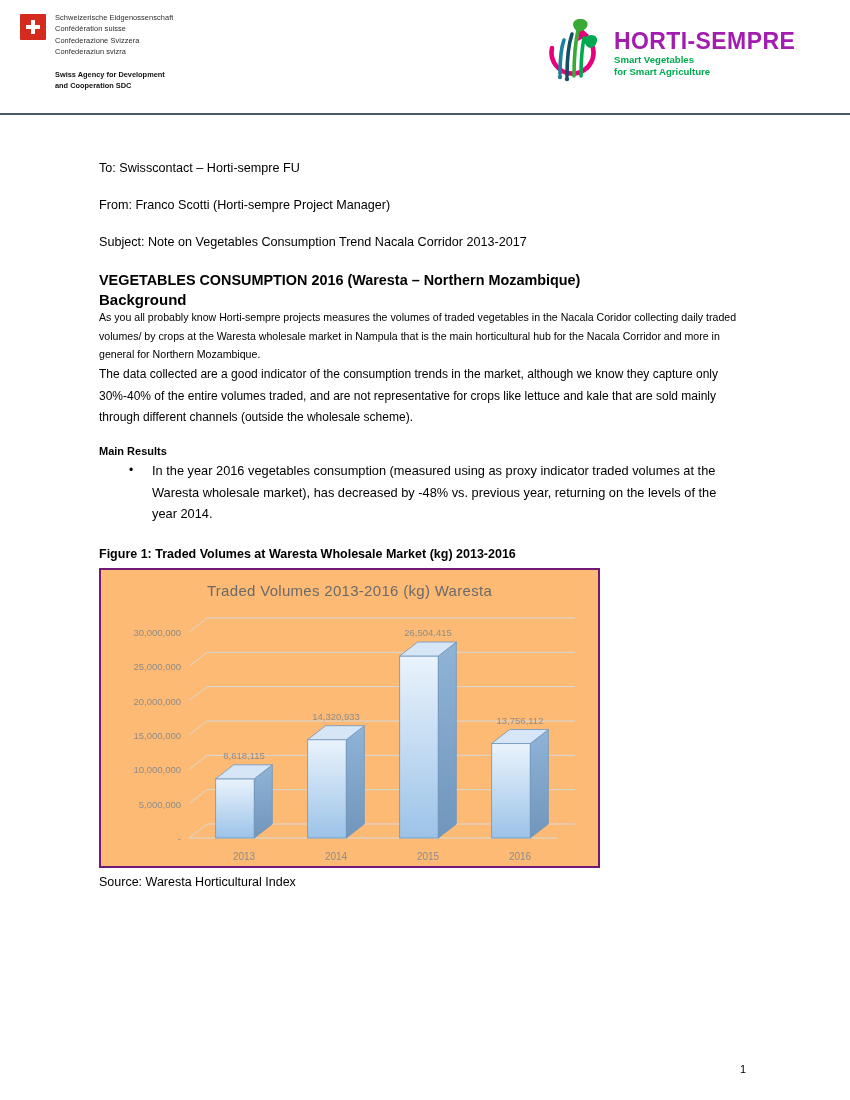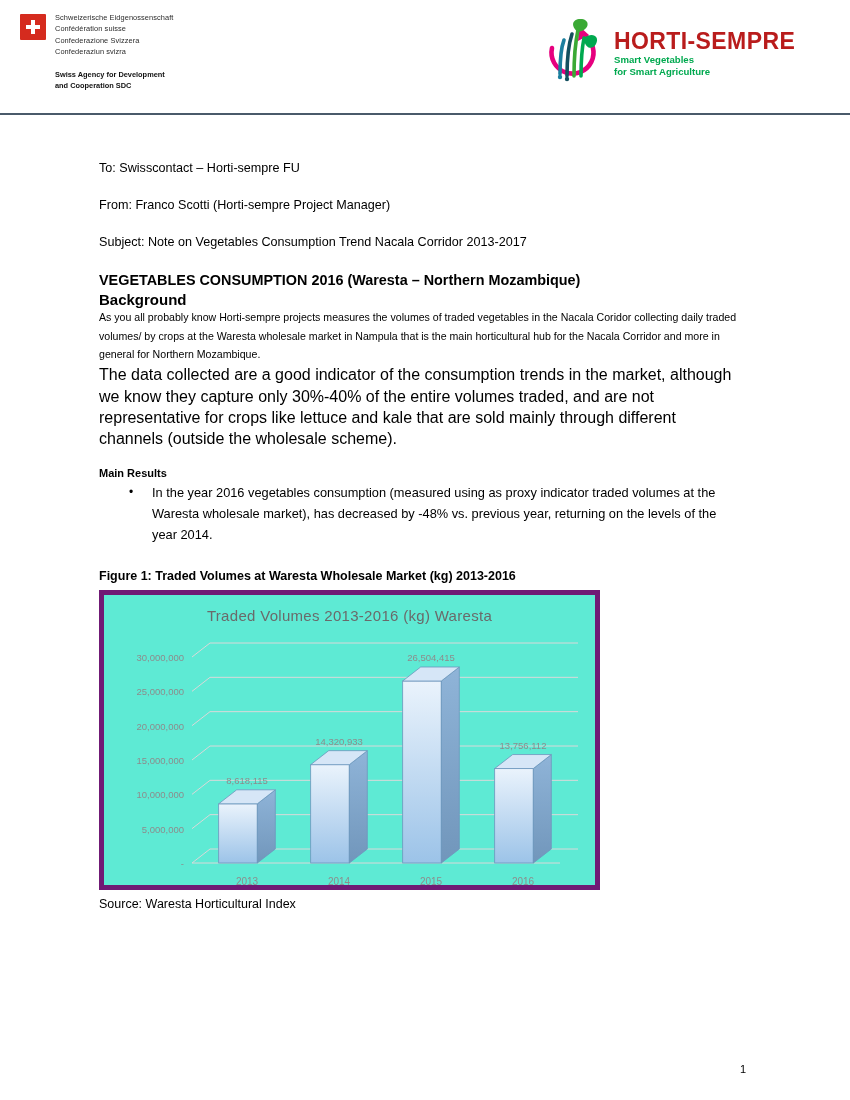--- a/index.html
+++ b/index.html
@@ -90,21 +90,21 @@
     position: relative;
     flex: 0 0 auto;
   }
   .horti-wordmark {
     margin-left: 6px;
   }
   .horti-name {
     font-size: 23px;
     font-weight: bold;
     letter-spacing: .4px;
-    color: #b91c1c;
+    color: #a21caf;
     line-height: 24px;
   }
   .horti-tag {
     font-size: 9.6px;
     font-weight: bold;
     color: #00a94f;
     line-height: 11.5px;
     margin-top: 1px;
   }
 
@@ -142,21 +142,21 @@
     font-weight: bold;
     line-height: 14px;
     margin-bottom: 1px;
   }
   .para-small {
     font-size: 10.6px;
     line-height: 18.7px;
     margin: 0;
   }
   .para-large {
-    font-size: 16px;
+    font-size: 12px;
     line-height: 21.4px;
     margin: 0;
   }
   .spacer-sm { height: 16px; }
   .section-head-results {
     font-size: 11px;
     font-weight: bold;
     line-height: 14px;
     margin-bottom: 2px;
   }
@@ -188,22 +188,22 @@
   .source-line {
     font-size: 12.5px;
     line-height: 16px;
     margin-top: 6px;
   }
 
   
   .chart-box {
     width: 501px;
     height: 300px;
-    border: 5px solid #701a75;
-    background: #5eead4;
+    border: 2px solid #701a75;
+    background: #fdba74;
     position: relative;
     box-sizing: border-box;
     padding-left: 48px;
   }
   .chart-title {
     position: absolute;
     left: 0;
     top: 12px;
     width: 100%;
     text-align: center;

